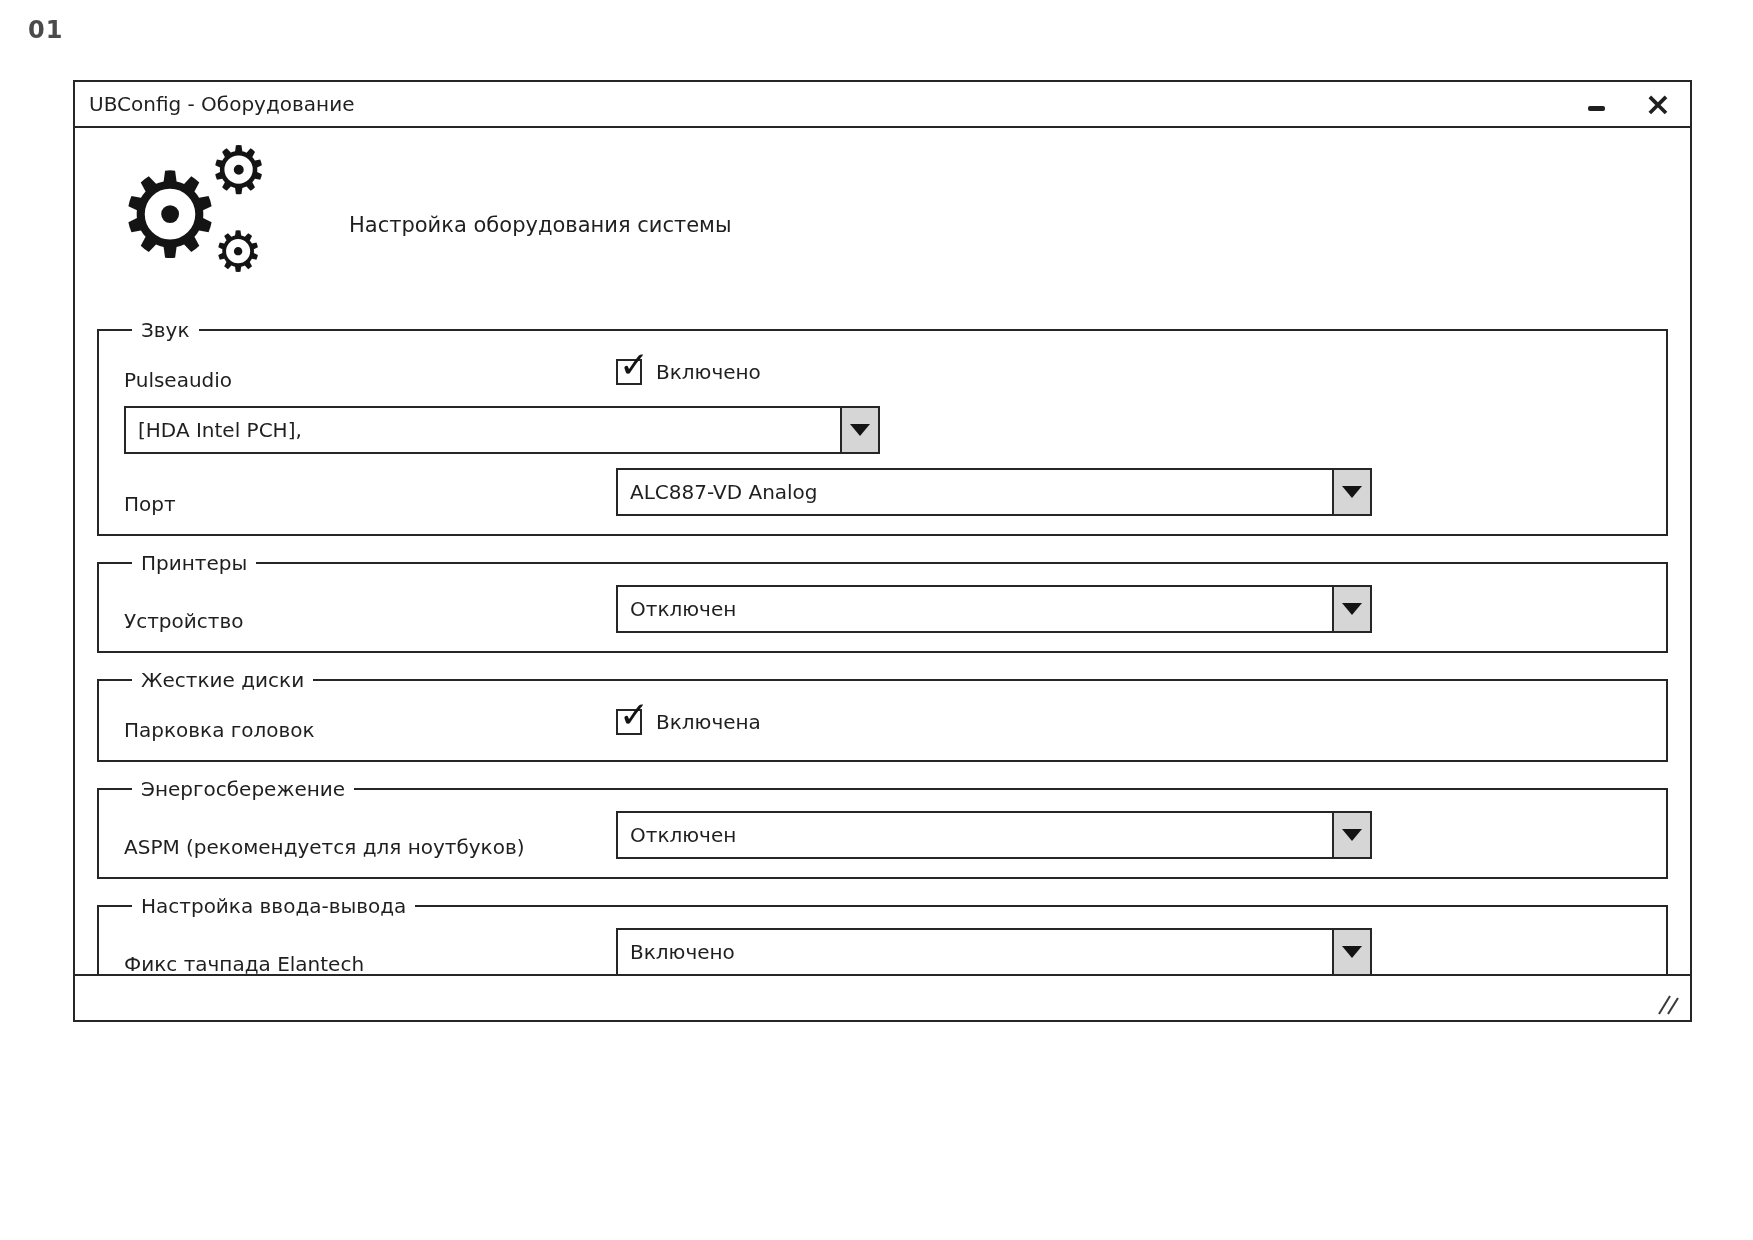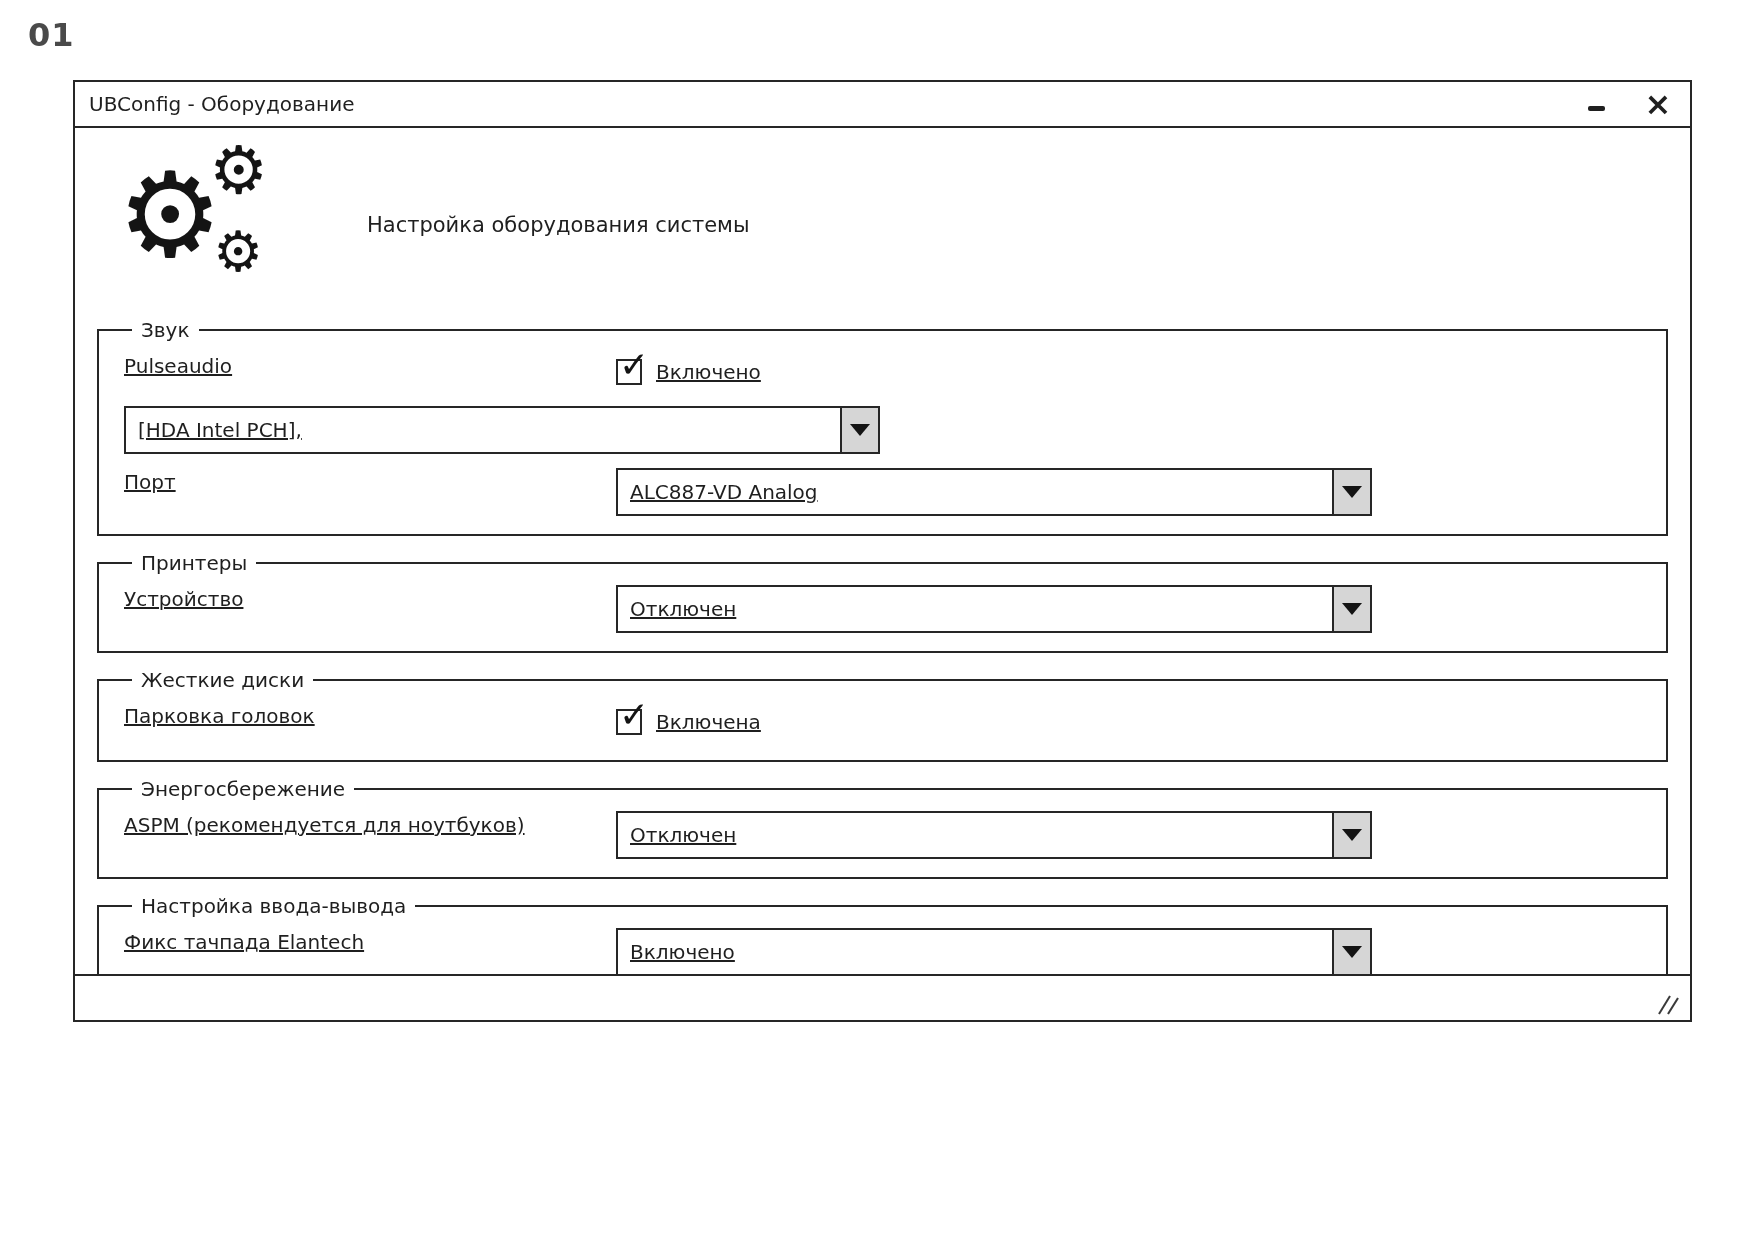--- a/index.html
+++ b/index.html
@@ -1,18 +1,18 @@
 <!DOCTYPE html>
 <html><head>
 <meta charset="utf-8">
 <style>
   * { box-sizing: border-box; margin: 0; padding: 0; }
   html, body { width: 1753px; height: 1240px; background: #ffffff;
     font-family: "DejaVu Sans", "Liberation Sans", sans-serif; color: #1f1f1f; }
-  .page-label { position: absolute; left: 28px; top: 16px; font-size: 32px;
+  .page-label { position: absolute; left: 28px; top: 16px; font-size: 24px;
     font-weight: bold; color: #4a4a4a; letter-spacing: 1px; }
 
   .window { position: absolute; left: 73px; top: 80px; width: 1619px; height: 942px;
     border: 2px solid #262626; background: #fff; display: flex; flex-direction: column; }
 
   
   .titlebar { height: 46px; flex: none; border-bottom: 2px solid #262626;
     display: flex; align-items: center; padding: 0 18px 0 14px; justify-content: flex-end; }
   .win-title { font-size: 20px; }
   .win-controls { margin-left: auto; display: flex; align-items: center; gap: 34px; }
@@ -22,26 +22,26 @@
   .close-glyph { font-size: 32px; line-height: 1; font-weight: bold; color: #1f1f1f; }
 
   
   .content { flex: 1; padding: 16px 22px 0 22px; overflow: hidden; }
 
   .hero { display: flex; align-items: center; padding: 10px 0 8px 26px; margin-bottom: 14px; height: 160px; }
   .gears { position: relative; width: 160px; height: 150px; flex: none; color: #141414; }
   .gear-big   { position: absolute; left: -6px; top: 6px;  font-size: 118px; line-height: 1; }
   .gear-med   { position: absolute; left: 86px; top: -12px; font-size: 66px; line-height: 1; }
   .gear-small { position: absolute; left: 90px; top: 74px;  font-size: 56px; line-height: 1; }
-  .hero-title { margin-left: 84px; font-size: 21px; }
+  .hero-title { margin-left: 66px; font-size: 21px; }
 
   fieldset { border: 2px solid #262626; margin: 0 0 15px 0; padding: 4px 22px 18px 25px; }
   legend { padding: 0 9px; margin-left: 8px; font-size: 20px; margin-top: 12px; }
 
-  .row { display: flex; align-items: flex-start; margin-top: 14px; text-decoration: underline; }
+  .row { display: flex; align-items: flex-end; margin-top: 14px; }
   .row.first { margin-top: 6px; }
   .field-label { width: 492px; flex: none; font-size: 20px; padding-top: 2px; }
 
   .combo { width: 756px; height: 48px; border: 2px solid #262626; background: #fff;
     display: flex; align-items: stretch; cursor: default; }
   .combo-value { flex: 1; display: flex; align-items: center; padding: 0 12px;
     font-size: 20px; white-space: nowrap; overflow: hidden; }
   .combo-btn { width: 38px; flex: none; background: #d6d6d6; border-left: 2px solid #262626;
     display: flex; align-items: center; justify-content: center; }
   .tri { width: 0; height: 0; border-left: 10px solid transparent;

